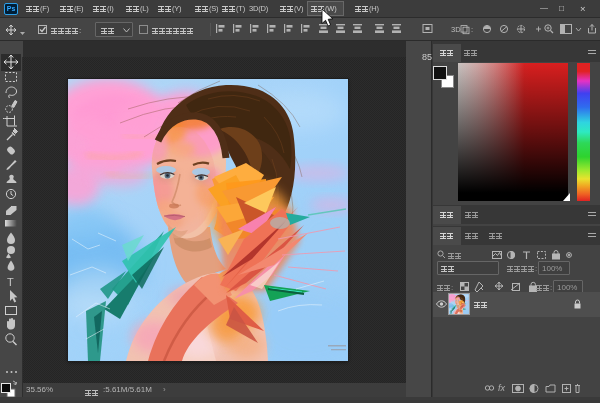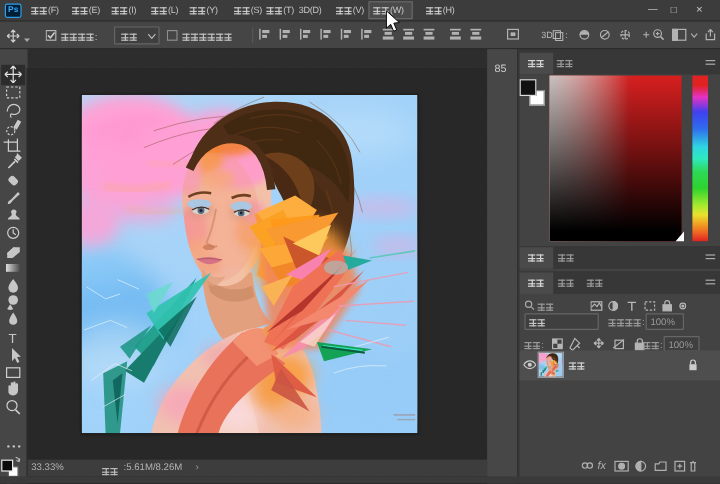--- a/index.html
+++ b/index.html
@@ -428,30 +428,30 @@
       </g>
 
       <g fill="#9aa8b8">
         <rect x="260" y="266" width="18" height="1.5"></rect>
         <rect x="263" y="270" width="15" height="1.3"></rect>
       </g>
     </g>
   </svg>
 
   <div class="abs" id="statusbar">
-    <span class="abs" style="left:3px;top:0">33.33%</span>
+    <span class="abs" style="left:3px;top:0">35.56%</span>
     <span class="abs" style="left:62px;top:3px;color:#bbb"><span class="zh"><i class="k"></i><i class="k"></i></span></span>
-    <span class="abs" style="left:80px;top:0">:5.61M/8.26M</span>
+    <span class="abs" style="left:80px;top:0">:5.61M/5.61M</span>
     <span class="abs" style="left:140px;top:0;color:#999">›</span>
   </div>
   <div class="abs" id="bottomstrip"></div>
 
   <div class="abs" id="dock">
     <div id="icostrip">
-      <span style="position:absolute;left:6px;top:11px;font-size:9px;color:#cccccc;">85</span>
+      <span style="position:absolute;left:16px;top:11px;font-size:9px;color:#cccccc;">85</span>
     </div>
 
     <div class="phead" style="top:3px">
         <span class="ptab on" style="left:0"><span class="zh"><i class="k"></i><i class="k"></i></span></span>
         <span class="ptab dim" style="left:24px"><span class="zh"><i class="k"></i><i class="k"></i></span></span>
         <span class="hamb"></span>
       </div>
 
     <div class="pbody" style="top:21px;width:167px;height:143px">
       <div style="position:absolute;left:8px;top:13px;width:13px;height:13px;background:#fff;border:1px solid #888"></div>

